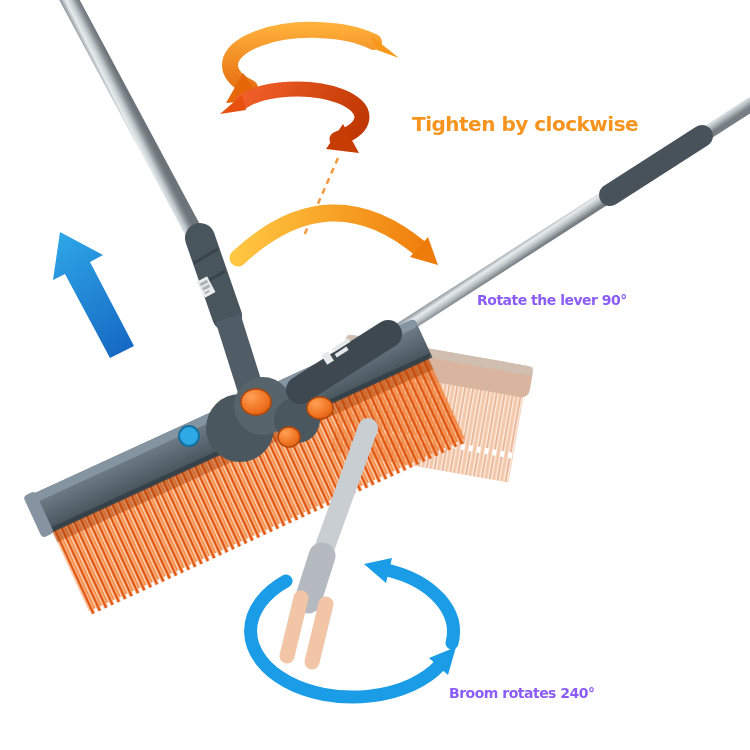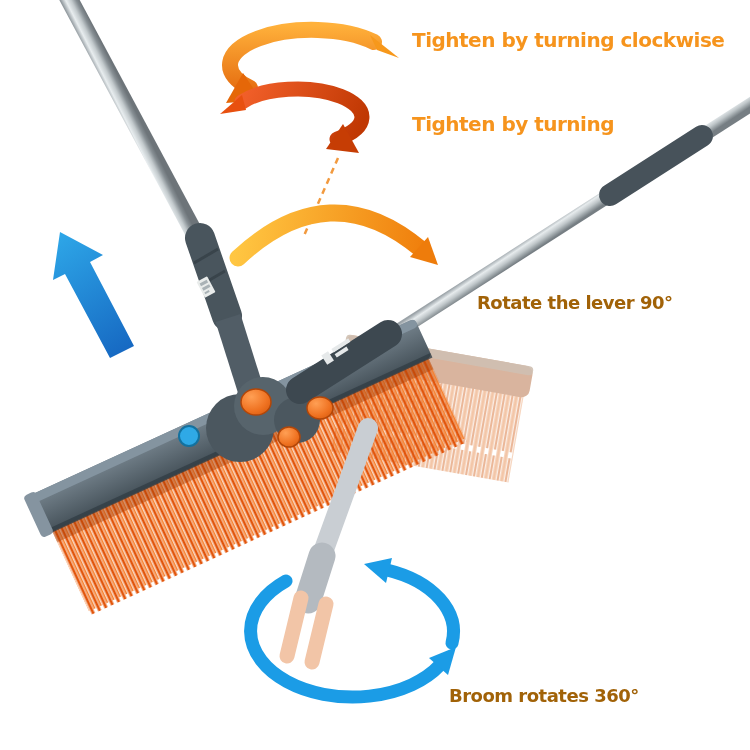--- a/index.html
+++ b/index.html
@@ -3,21 +3,21 @@
 <meta charset="utf-8">
 <style>
   html,body{margin:0;padding:0;background:#ffffff;}
   .stage{
     position:relative;width:750px;height:750px;background:#ffffff;overflow:hidden;
     font-family:"DejaVu Sans","Liberation Sans",sans-serif;
   }
   .stage svg{position:absolute;left:0;top:0;}
   .lbl{position:absolute;font-weight:700;letter-spacing:-0.5px;white-space:nowrap;}
   .lbl.orange{color:#F6941D;font-size:20px;}
-  .lbl.dark{color:#a16207;font-size:18px;}
+  .lbl.dark{color:#8b5cf6;font-size:14px;}
   .lbl .line{display:block;line-height:25px;}
 </style>
 </head>
 <body>
 
 <div class="stage">
 
   <svg width="750" height="750" viewBox="0 0 750 750">
     <defs>
       <linearGradient id="gradPole1" gradientUnits="userSpaceOnUse" x1="92" y1="64" x2="108" y2="56">
@@ -147,22 +147,21 @@
     </g>
 
     <path d="M 338,158 L 303,238" stroke="#F29A3F" stroke-width="2.5" stroke-dasharray="6 5" fill="none"></path>
 
     <g>
       <path d="M 238,258 Q 330,172 422,250" fill="none" stroke="url(#grad90)" stroke-width="17" stroke-linecap="round"></path>
       <polygon points="438,265 410,257 428,237" fill="#EE7C0B"></polygon>
     </g>
   </svg>
 
-  <div class="lbl orange" style="left:412px;top:28px">Tighten by turning clockwise</div>
 
   <div class="lbl orange" style="left:412px;top:112px">
-    <span class="line">Tighten by turning</span>
+    <span class="line">Tighten by clockwise</span>
   </div>
 
   <div class="lbl dark" style="left:477px;top:292px">Rotate the lever 90°</div>
 
-  <div class="lbl dark" style="left:449px;top:685px">Broom rotates 360°</div>
+  <div class="lbl dark" style="left:449px;top:685px">Broom rotates 240°</div>
 </div>
 
 </body></html>

